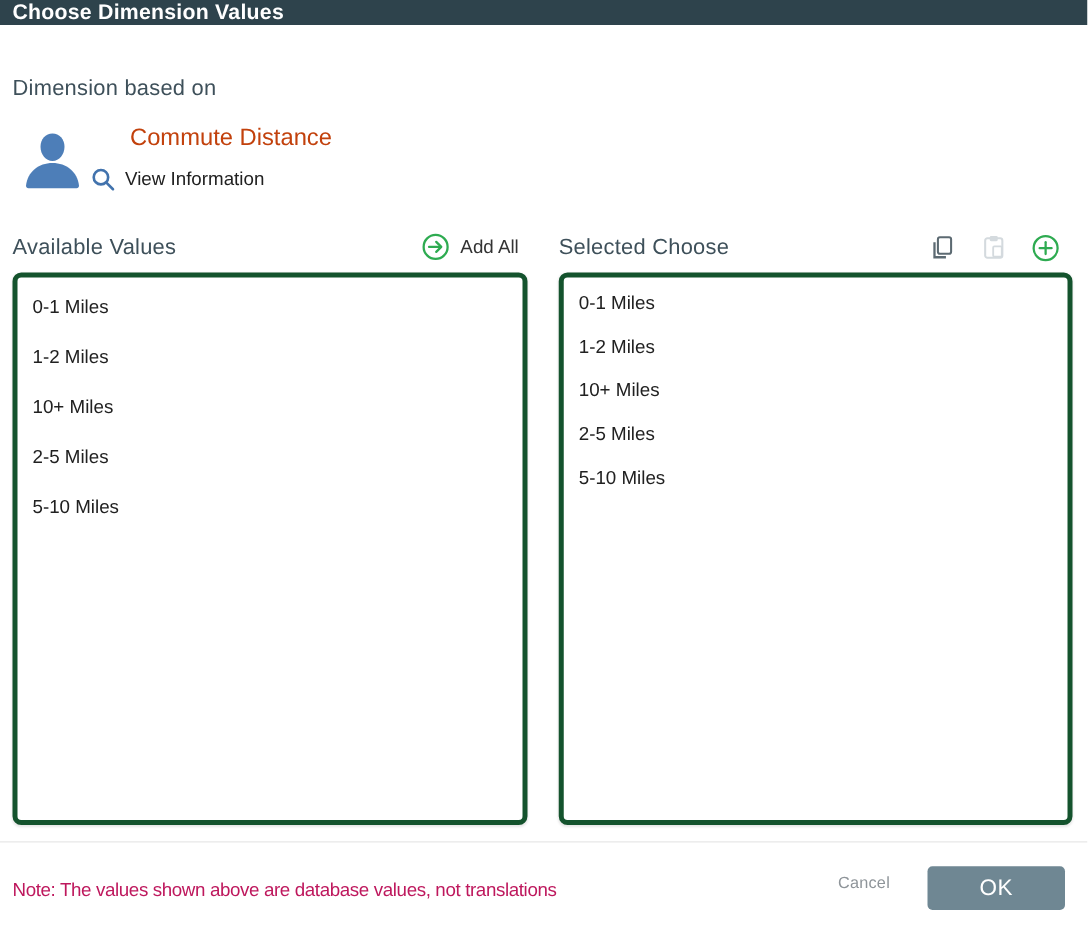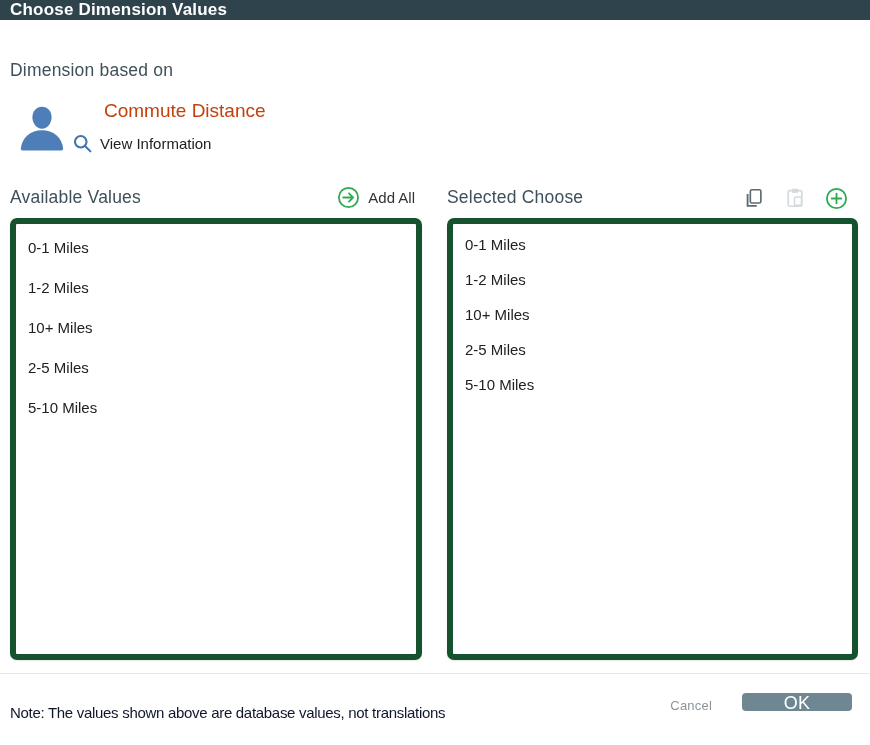--- a/index.html
+++ b/index.html
@@ -63,51 +63,51 @@
     background: none; border: none; padding: 0; cursor: pointer;
     width: 22px; height: 22px; display: inline-flex;
     align-items: center; justify-content: center;
   }
   .icon-btn.disabled { cursor: default; }
 
   
   .listbox {
     position: absolute; top: 218px; height: 442px;
     background: #ffffff;
-    border: 6px solid #14532d; border-radius: 7px;
+    border: 4px solid #14532d; border-radius: 7px;
     box-shadow: 0 1px 2px rgba(0,0,0,0.10);
     overflow: hidden; padding-top: 3px;
   }
   .listbox.left  { left: 10px;  width: 412px; }
   .listbox.right { left: 447px; width: 411px; }
   .list-item {
     padding-left: 12px; font-size: 15px; color: #212121;
     display: flex; align-items: center; cursor: pointer;
   }
   .listbox.left  .list-item { height: 40px; }
   .listbox.right .list-item { height: 35px; }
 
   
   .divider {
     position: absolute; left: 0; top: 673px; width: 870px; height: 1px;
     background: #e8e8e8;
   }
   .note {
     position: absolute; left: 10px; top: 704px;
-    font-size: 15px; color: #0f172a; letter-spacing: -0.3px;
+    font-size: 15px; color: #be185d; letter-spacing: -0.3px;
   }
   .cancel-btn {
     position: absolute; top: 698px; right: 158px;
     background: none; border: none; cursor: pointer;
     font-family: "Liberation Sans", sans-serif;
     font-size: 13px; color: #8e9499; letter-spacing: 0.2px;
   }
   .ok-btn {
     position: absolute; top: 693px; right: 18px;
-    width: 110px; height: 18px;
+    width: 110px; height: 35px;
     background: #6f8793; color: #ffffff;
     border: none; border-radius: 4px; cursor: pointer;
     font-family: "Liberation Sans", sans-serif;
     font-size: 18px; letter-spacing: 0.3px;
   }
   svg { display: block; }
 </style>
 </head>
 <body>
 

